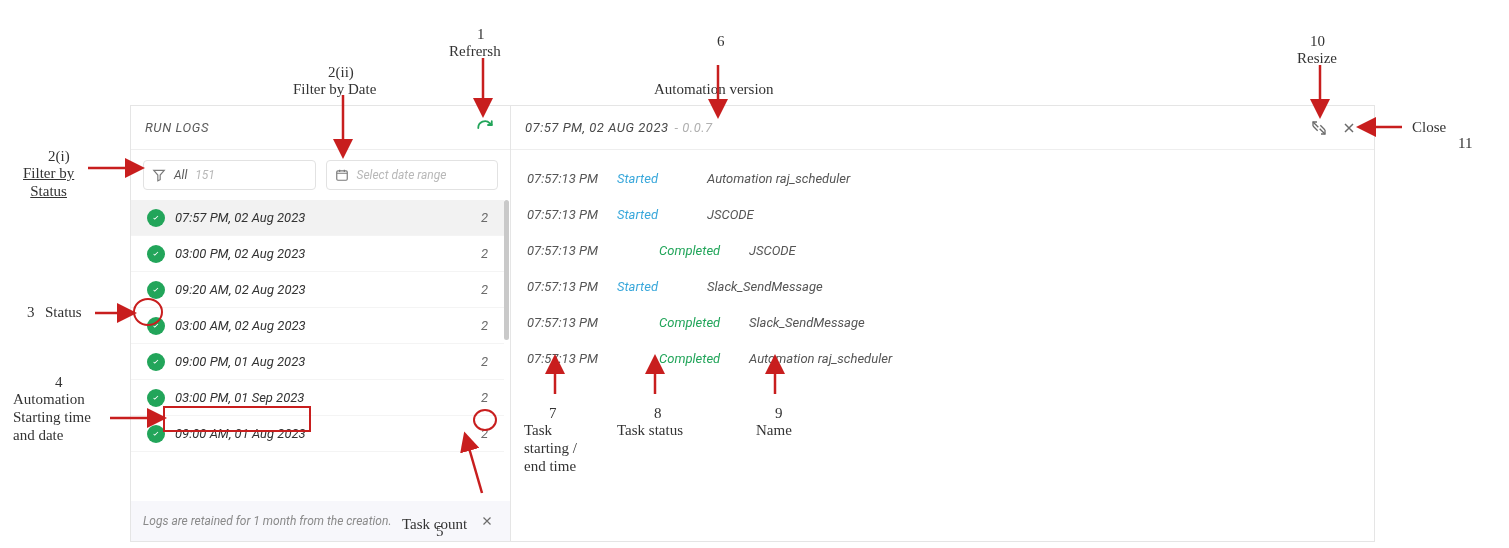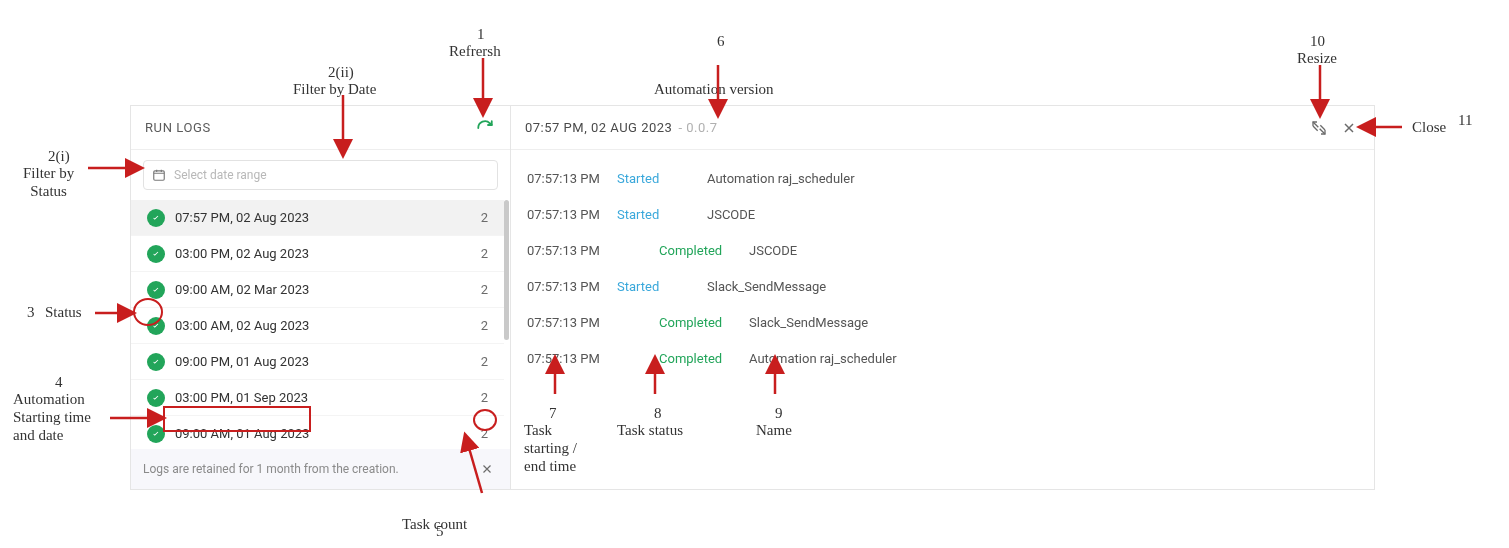--- a/index.html
+++ b/index.html
@@ -12,24 +12,25 @@
     position: relative;
     overflow: hidden;
     color: #333;
     font-size: 13px;
   }
   .panel {
     position: absolute;
     top: 105px;
     left: 130px;
     width: 1245px;
-    height: 385px;
+    height: 437px;
     border: 1px solid #e5e5e5;
     display: flex;
     background: #fff;
+    font-style: italic;
   }
   .left {
     width: 380px;
     border-right: 1px solid #e5e5e5;
     display: flex;
     flex-direction: column;
     position: relative;
   }
   .left-header {
     height: 44px;
@@ -178,20 +179,29 @@
       <span class="left-title">RUN LOGS</span>
       <span class="icon-btn refresh">
         <svg width="18" height="18" viewBox="0 0 24 24" fill="none" stroke="currentColor" stroke-width="2.4" stroke-linecap="round" stroke-linejoin="round">
             <path d="M3 12a9 9 0 0 1 15.5-6.3L21 8"></path>
             <polyline points="21 3 21 8 16 8"></polyline>
           </svg>
       </span>
     </div>
 
     <div class="filters">
+      <div class="filter-box">
+        <span class="icon">
+          <svg width="14" height="14" viewBox="0 0 24 24" fill="none" stroke="currentColor" stroke-width="2">
+              <polygon points="3 4 21 4 14 12 14 20 10 22 10 12 3 4"></polygon>
+            </svg>
+        </span>
+        <span class="sel">All</span>
+        <span class="count">151</span>
+      </div>
       <div class="date-box">
         <span class="icon">
           <svg width="14" height="14" viewBox="0 0 24 24" fill="none" stroke="currentColor" stroke-width="2">
               <rect x="3" y="5" width="18" height="16" rx="2"></rect>
               <path d="M3 9h18M8 3v4M16 3v4"></path>
             </svg>
         </span>
         <span class="ph">Select date range</span>
       </div>
     </div>
@@ -220,21 +230,21 @@
           </span>
           <span class="count">2</span>
         </div>
         <div class="row">
           <span class="left-part">
             <span class="badge">
               <svg viewBox="0 0 24 24">
                 <path d="M9 16.2l-3.5-3.5 1.4-1.4L9 13.4l7.1-7.1 1.4 1.4z"></path>
               </svg>
             </span>
-            <span>09:00 AM, 02 Mar 2023</span>
+            <span>09:20 AM, 02 Aug 2023</span>
           </span>
           <span class="count">2</span>
         </div>
         <div class="row">
           <span class="left-part">
             <span class="badge">
               <svg viewBox="0 0 24 24">
                 <path d="M9 16.2l-3.5-3.5 1.4-1.4L9 13.4l7.1-7.1 1.4 1.4z"></path>
               </svg>
             </span>
@@ -362,21 +372,21 @@
       <line x1="5" y1="0" x2="5" y2="50" stroke="#c81e1e" stroke-width="2.5" marker-end="url(#ah1)"></line>
     </svg>
 
   <span class="anno-text red" style="left:328px; top:63px;">2(ii)</span>
   <span class="anno-text blue" style="left:293px; top:80px;">Filter by Date</span>
   <svg class="arrow arrow-svg" style="left:338px; top:95px;" width="10" height="62">
       <line x1="5" y1="0" x2="5" y2="54" stroke="#c81e1e" stroke-width="2.5" marker-end="url(#ah1)"></line>
     </svg>
 
   <span class="anno-text red" style="left:48px; top:147px;">2(i)</span>
-  <span class="anno-text blue" style="left:23px; top:164px; text-align:center;">Filter by
+  <span class="anno-text blue" style="left:23px; top:164px; text-align:center;text-decoration:underline;">Filter by
 Status</span>
   <svg class="arrow arrow-svg" style="left:88px; top:163px;" width="55" height="10">
       <line x1="0" y1="5" x2="47" y2="5" stroke="#c81e1e" stroke-width="2.5" marker-end="url(#ah1)"></line>
     </svg>
 
   <span class="anno-text red" style="left:27px; top:303px;">3</span>
   <span class="anno-text blue" style="left:45px; top:303px;">Status</span>
   <svg class="arrow arrow-svg" style="left:95px; top:308px;" width="40" height="10">
       <line x1="0" y1="5" x2="32" y2="5" stroke="#c81e1e" stroke-width="2.5" marker-end="url(#ah1)"></line>
     </svg>
@@ -421,18 +431,18 @@
       <line x1="5" y1="34" x2="5" y2="4" stroke="#c81e1e" stroke-width="2.5" marker-end="url(#ah1)"></line>
     </svg>
 
   <span class="anno-text red" style="left:1310px; top:32px;">10</span>
   <span class="anno-text blue" style="left:1297px; top:49px;">Resize</span>
   <svg class="arrow arrow-svg" style="left:1315px; top:65px;" width="10" height="52">
       <line x1="5" y1="0" x2="5" y2="44" stroke="#c81e1e" stroke-width="2.5" marker-end="url(#ah1)"></line>
     </svg>
 
   <span class="anno-text blue" style="left:1412px; top:118px;">Close</span>
-  <span class="anno-text red" style="left:1458px; top:111px;">11</span>
+  <span class="anno-text red" style="left:1458px; top:134px;">11</span>
   <svg class="arrow arrow-svg" style="left:1362px; top:122px;" width="48" height="10">
       <line x1="40" y1="5" x2="4" y2="5" stroke="#c81e1e" stroke-width="2.5" marker-end="url(#ah1)"></line>
     </svg>
 
 </div>
 
 </body></html>

